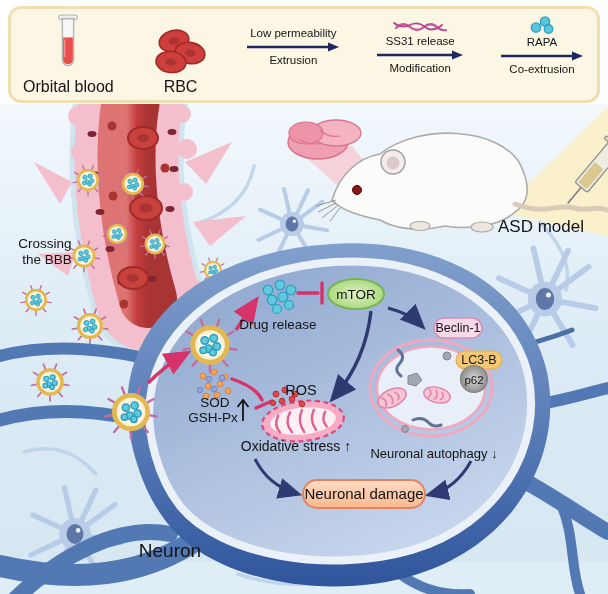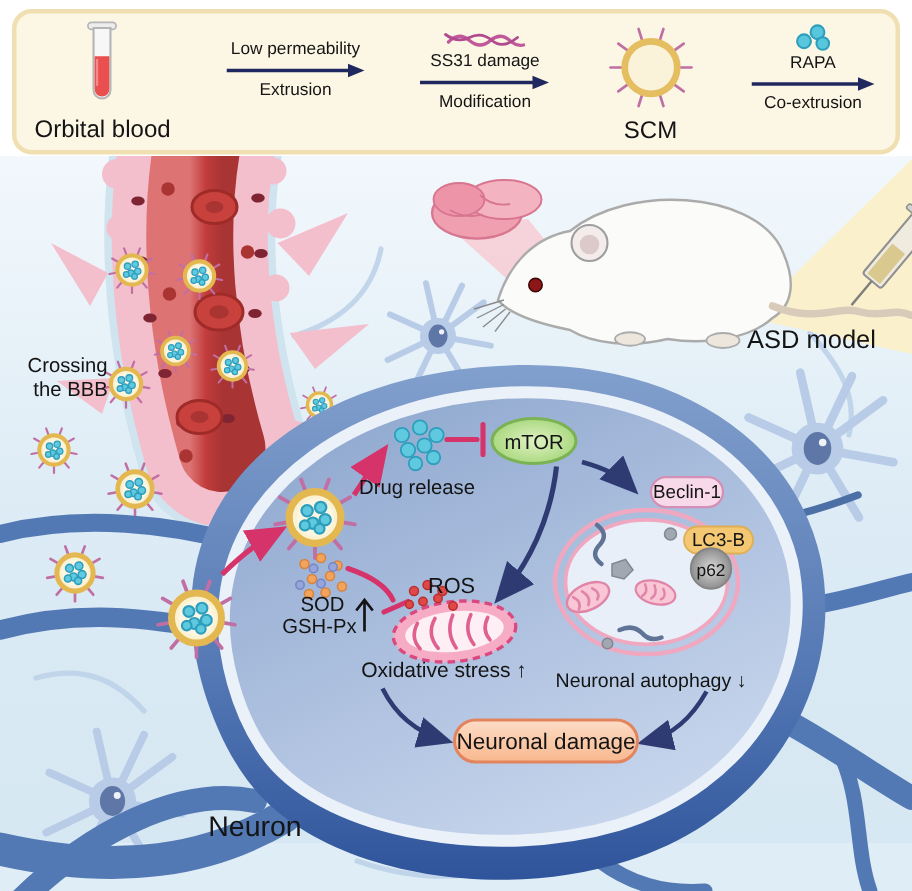--- a/index.html
+++ b/index.html
@@ -27,64 +27,63 @@
         <rect x="4" y="1" width="20" height="5" rx="2.5" fill="#EDEDED" stroke="#B5B5B5" stroke-width="1.2"></rect>
         <path d="M8,5 h12 v44 a6,6 0 0 1 -12,0 Z" fill="#F7F7F7" stroke="#B5B5B5" stroke-width="1.5"></path>
         <path d="M8.8,25 h10.4 v23.4 a5.2,5.2 0 0 1 -10.4,0 Z" fill="#E94F4F"></path>
         <line x1="10.5" y1="27" x2="10.5" y2="46" stroke="#F58A8A" stroke-width="1.6"></line>
       </svg>
     </div>
     <div class="step-label">Orbital blood</div>
   </div>
 
 
+  <div class="step">
+    <div class="icon-slot">
+      <svg width="58" height="48" viewBox="0 0 58 48">
+        <g transform="rotate(-14 22 13)">
+            <ellipse cx="22" cy="13" rx="15" ry="10.5" fill="#CE3E3C" stroke="#9E2B28" stroke-width="1.6"></ellipse>
+            <ellipse cx="22" cy="13" rx="5.5" ry="3.5" fill="#A93431"></ellipse>
+          </g>
+        <g transform="rotate(10 38 25)">
+            <ellipse cx="38" cy="25" rx="15" ry="10.5" fill="#CE3E3C" stroke="#9E2B28" stroke-width="1.6"></ellipse>
+            <ellipse cx="38" cy="25" rx="5.5" ry="3.5" fill="#A93431"></ellipse>
+          </g>
+        <g transform="rotate(6 19 34)">
+            <ellipse cx="19" cy="34" rx="15" ry="10.5" fill="#CE3E3C" stroke="#9E2B28" stroke-width="1.6"></ellipse>
+            <ellipse cx="19" cy="34" rx="5.5" ry="3.5" fill="#A93431"></ellipse>
+          </g>
+      </svg>
+    </div>
+    <div class="step-label">RBC</div>
+  </div>
 
   <div class="agroup">
     <div class="alabel">Low permeability</div>
     <svg width="92" height="12" viewBox="0 0 92 12">
       <line x1="0" y1="6" x2="82" y2="6" stroke="#20295F" stroke-width="2.4"></line>
       <polygon points="81,1.5 92,6 81,10.5" fill="#20295F"></polygon>
     </svg>
     <div class="alabel">Extrusion</div>
   </div>
 
 
   <div class="agroup">
     <svg width="56" height="15" viewBox="0 0 56 15" style="margin-bottom:1px;">
       <path d="M4,10 q7,-7 14,-1 q7,6 14,0 q7,-6 14,1 q4,3 8,2" stroke="#C0589A" stroke-width="2.2" fill="none" stroke-linecap="round"></path>
       <path d="M2,5 q8,6 16,2 q8,-4 15,2 q7,6 17,-2" stroke="#B14A8F" stroke-width="1.9" fill="none" stroke-linecap="round"></path>
     </svg>
-    <div class="alabel">SS31 damage</div>
+    <div class="alabel">SS31 release</div>
     <svg width="86" height="12" viewBox="0 0 86 12">
       <line x1="0" y1="6" x2="76" y2="6" stroke="#20295F" stroke-width="2.4"></line>
       <polygon points="75,1.5 86,6 75,10.5" fill="#20295F"></polygon>
     </svg>
     <div class="alabel">Modification</div>
   </div>
 
-  <div class="step">
-    <div class="icon-slot" style="padding-bottom:2px;">
-      <svg width="60" height="60" viewBox="0 0 60 60">
-        <g stroke="#C06FA4" stroke-width="1.8" stroke-linecap="round">
-          <line x1="49" y1="30" x2="57" y2="30"></line>
-            <line x1="45.4" y1="41.2" x2="51.8" y2="45.9"></line>
-          <line x1="35.9" y1="48.1" x2="38.3" y2="55.7"></line>
-            <line x1="24.1" y1="48.1" x2="21.7" y2="55.7"></line>
-          <line x1="14.6" y1="41.2" x2="8.2" y2="45.9"></line>
-            <line x1="11" y1="30" x2="3" y2="30"></line>
-          <line x1="14.6" y1="18.8" x2="8.2" y2="14.1"></line>
-            <line x1="24.1" y1="11.9" x2="21.7" y2="4.3"></line>
-          <line x1="35.9" y1="11.9" x2="38.3" y2="4.3"></line>
-            <line x1="45.4" y1="18.8" x2="51.8" y2="14.1"></line>
-        </g>
-        <circle cx="30" cy="30" r="17.5" fill="#FBF3D9" stroke="#E5BE62" stroke-width="4.5"></circle>
-      </svg>
-    </div>
-    <div class="step-label">SCM</div>
-  </div>
 
   <div class="agroup">
     <svg width="28" height="18" viewBox="0 0 28 18" style="margin-bottom:1px;">
       <circle cx="8" cy="11.5" r="4.6" fill="#58C6DD" stroke="#2E9EBD" stroke-width="1.4"></circle>
       <circle cx="17" cy="5.5" r="4.6" fill="#58C6DD" stroke="#2E9EBD" stroke-width="1.4"></circle>
       <circle cx="20.5" cy="13" r="4.2" fill="#58C6DD" stroke="#2E9EBD" stroke-width="1.4"></circle>
     </svg>
     <div class="alabel">RAPA</div>
     <svg width="82" height="12" viewBox="0 0 82 12">
       <line x1="0" y1="6" x2="72" y2="6" stroke="#20295F" stroke-width="2.4"></line>

